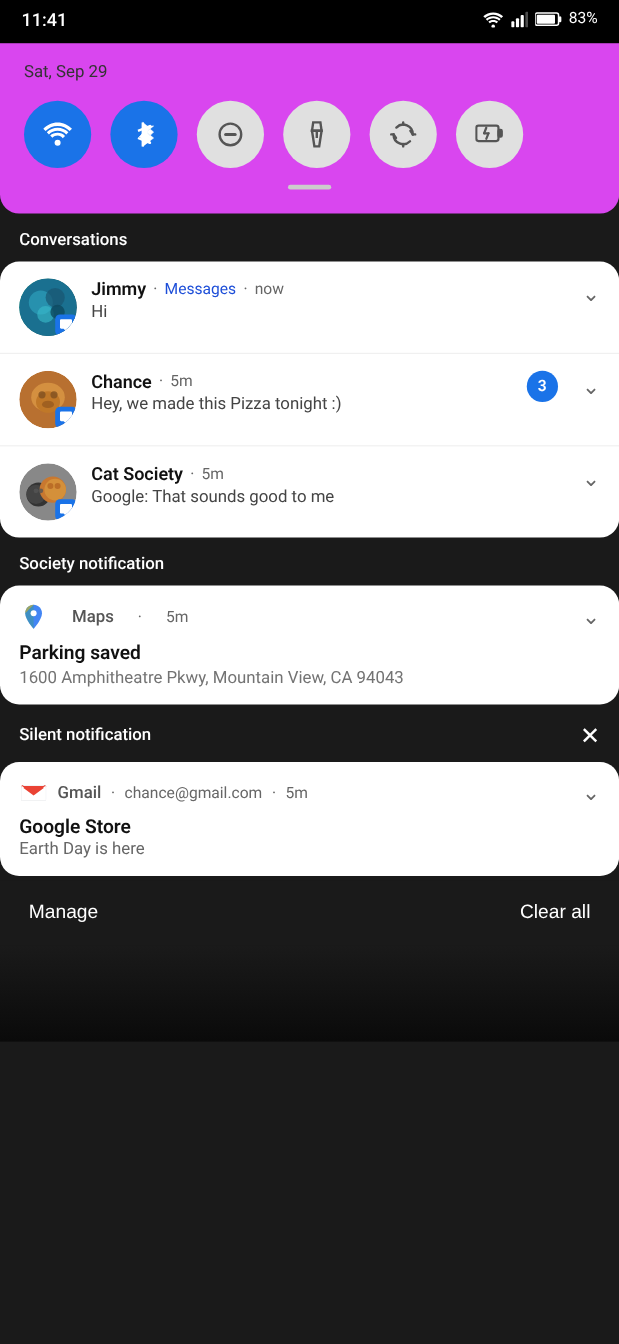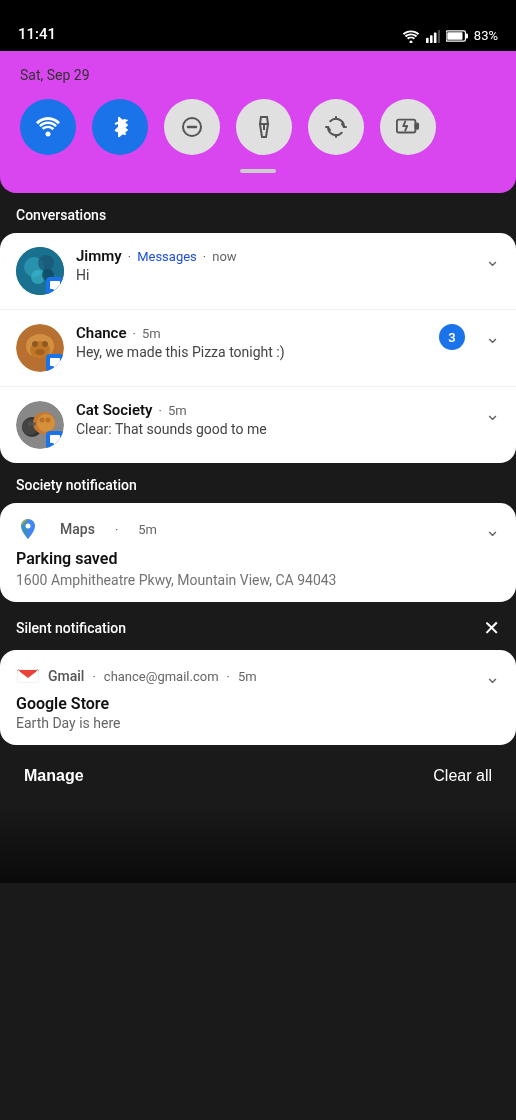--- a/index.html
+++ b/index.html
@@ -10,23 +10,23 @@
       background: #1a1a1a;
       font-family: 'Roboto', Arial, sans-serif;
       overflow-x: hidden;
     }
 
     
     .status-bar {
       background: #000;
       display: flex;
       justify-content: space-between;
-      align-items: flex-end;
+      align-items: flex-start;
       padding: 8px 18px;
-      height: 51px;
+      height: 36px;
     }
 
     .status-time {
       color: #fff;
       font-size: 15px;
       font-weight: 500;
     }
 
     .status-icons {
       display: flex;
@@ -312,21 +312,21 @@
       display: flex;
       justify-content: space-between;
       align-items: center;
       padding: 18px 24px;
       margin-top: 4px;
     }
 
     .manage-btn {
       color: #fff;
       font-size: 16px;
-      font-weight: 700;
+      font-weight: 400;
       background: none;
       border: none;
       cursor: pointer;
     }
 
     .clear-all-btn {
       color: #fff;
       font-size: 16px;
       font-weight: 500;
       background: none;
@@ -525,21 +525,21 @@
           <path d="M20 2H4c-1.1 0-2 .9-2 2v12c0 1.1.9 2 2 2h4l4 4 4-4h4c1.1 0 2-.9 2-2V4c0-1.1-.9-2-2-2z"></path>
         </svg>
       </div>
     </div>
     <div class="notif-content">
       <div class="notif-title-row">
         <span class="notif-sender">Cat Society</span>
         <span class="dot-sep">·</span>
         <span class="notif-time">5m</span>
       </div>
-      <div class="notif-body">Clear: That sounds good to me</div>
+      <div class="notif-body">Google: That sounds good to me</div>
     </div>
     <span class="notif-chevron">⌄</span>
   </div>
 </div>
 
 <div class="section-header">
   <span>Society notification</span>
 </div>
 
 <div class="notification-card">

